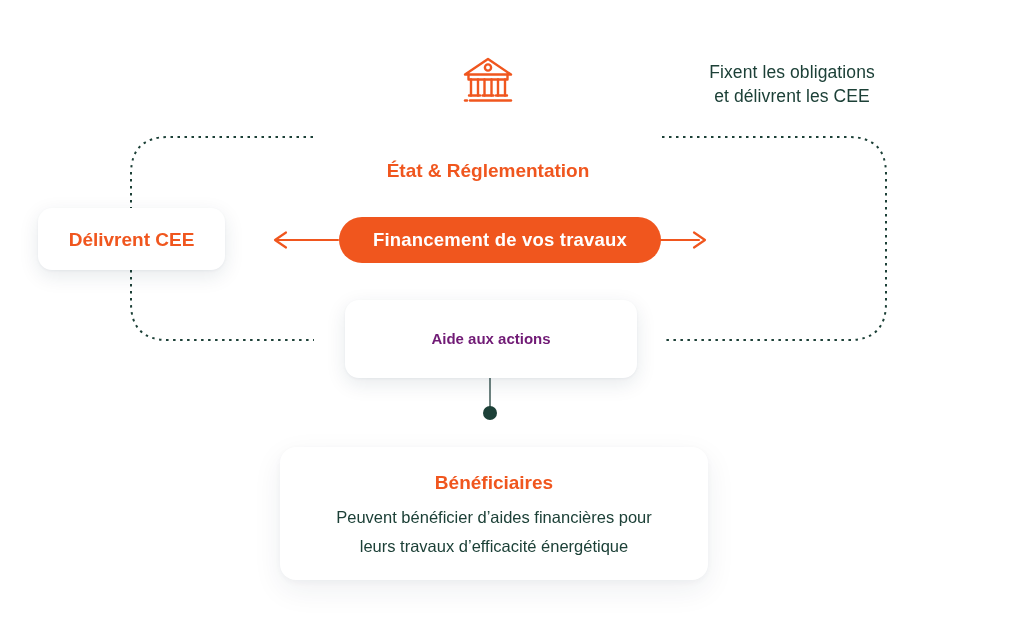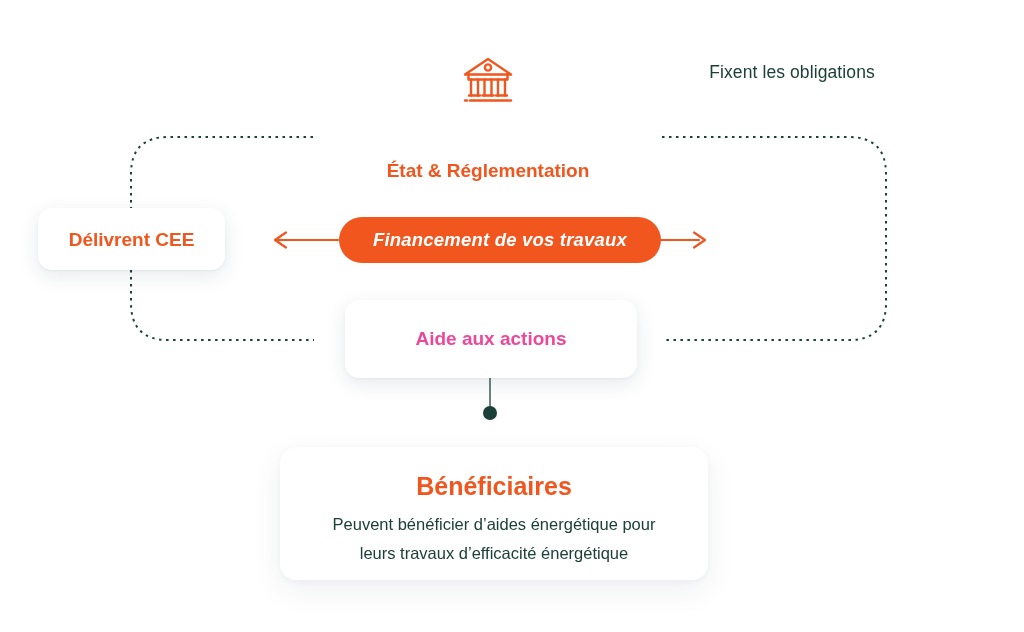--- a/index.html
+++ b/index.html
@@ -52,53 +52,52 @@
     justify-content: center;
     text-align: center;
   }
   .card-orange-text {
     color: #F0561E;
     font-weight: 700;
     font-size: 19px;
     line-height: 27px;
   }
   .card-teal-text {
-    color: #ec4899;
+    color: #701a75;
     font-weight: 700;
-    font-size: 19px;
+    font-size: 15px;
     line-height: 26px;
   }
 
   .pill {
     background: #F0561E;
     border-radius: 23px;
     display: flex;
     align-items: center;
     justify-content: center;
     z-index: 2;
-    font-style: italic;
   }
   .pill-text {
     color: #ffffff;
     font-weight: 700;
     font-size: 18.5px;
     letter-spacing: 0.2px;
   }
 
   .beneficiaires-card {
     background: #ffffff;
     border-radius: 16px;
     box-shadow: 0 10px 30px rgba(23, 48, 73, 0.07), 0 2px 6px rgba(23, 48, 73, 0.04);
     z-index: 2;
     text-align: center;
   }
   .beneficiaires-title {
     color: #F0561E;
     font-weight: 700;
-    font-size: 25px;
+    font-size: 19px;
     margin-top: 25px;
   }
   .beneficiaires-body {
     color: #1C4037;
     font-weight: 400;
     font-size: 16.5px;
     line-height: 29px;
     margin-top: 9px;
   }
 
@@ -141,36 +140,37 @@
       <path d="M 10 42.5 H 21 M 23.5 42.5 H 34.5 M 37 42.5 H 48"></path>
       <path d="M 11 47.5 H 52"></path>
       <path d="M 6 47.5 H 8"></path>
     </svg>
   </div>
 
   <div class="abs orange-title" style="left:340px; top:118px; width:296px;margin-top:42px;">État &amp; Réglementation</div>
 
   <div class="abs teal-label" style="left:666px; top:60px; width:252px;">
     <div>Fixent les obligations</div>
+    <div>et délivrent les CEE</div>
   </div>
 
   <div class="abs card" style="left:38px; top:208px; width:187px; height:62px;">
     <div class="card-orange-text">Délivrent CEE</div>
   </div>
 
   <div class="abs pill" style="left:339px; top:217px; width:322px; height:46px;">
     <span class="pill-text">Financement de vos travaux</span>
   </div>
 
 
   <div class="abs card" style="left:345px; top:300px; width:292px; height:78px;">
     <div class="card-teal-text">Aide aux actions</div>
   </div>
 
   <div class="abs beneficiaires-card" style="left:280px; top:447px; width:428px; height:133px;">
     <div class="beneficiaires-title">Bénéficiaires</div>
     <div class="beneficiaires-body">
-      <div>Peuvent bénéficier d’aides énergétique pour</div>
+      <div>Peuvent bénéficier d’aides financières pour</div>
       <div>leurs travaux d’efficacité énergétique</div>
     </div>
   </div>
 
 </div>
 
 </body></html>

